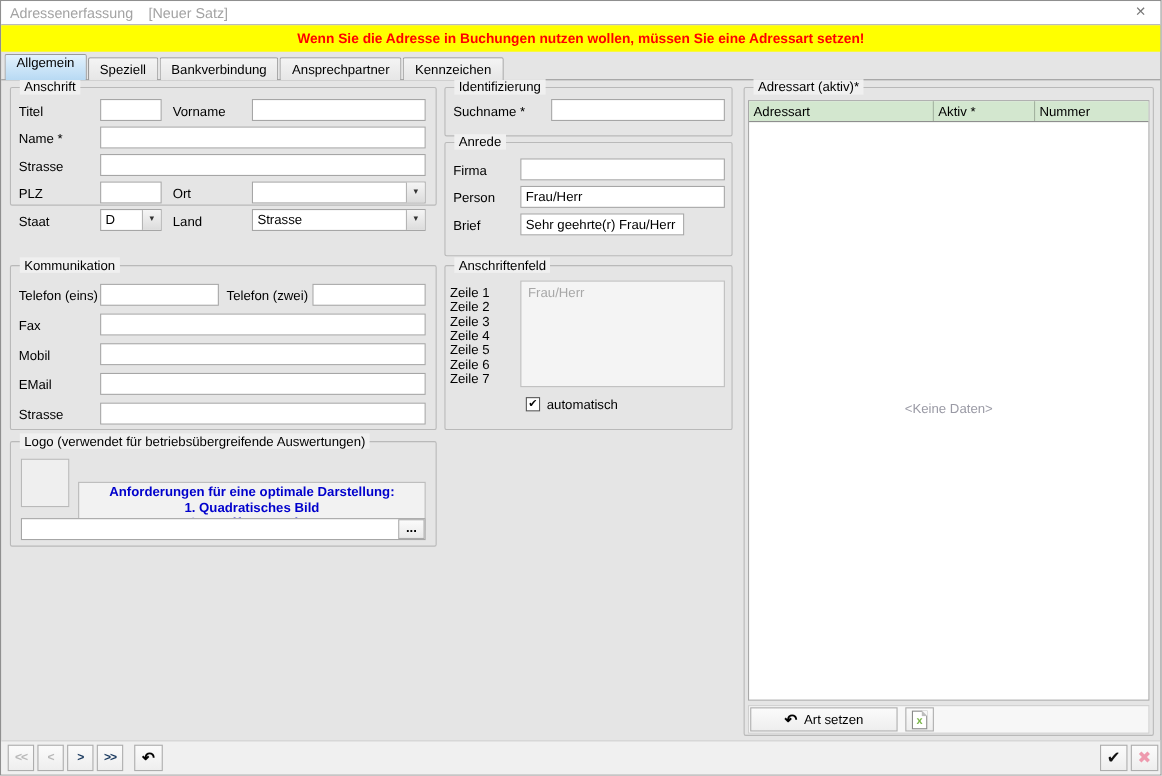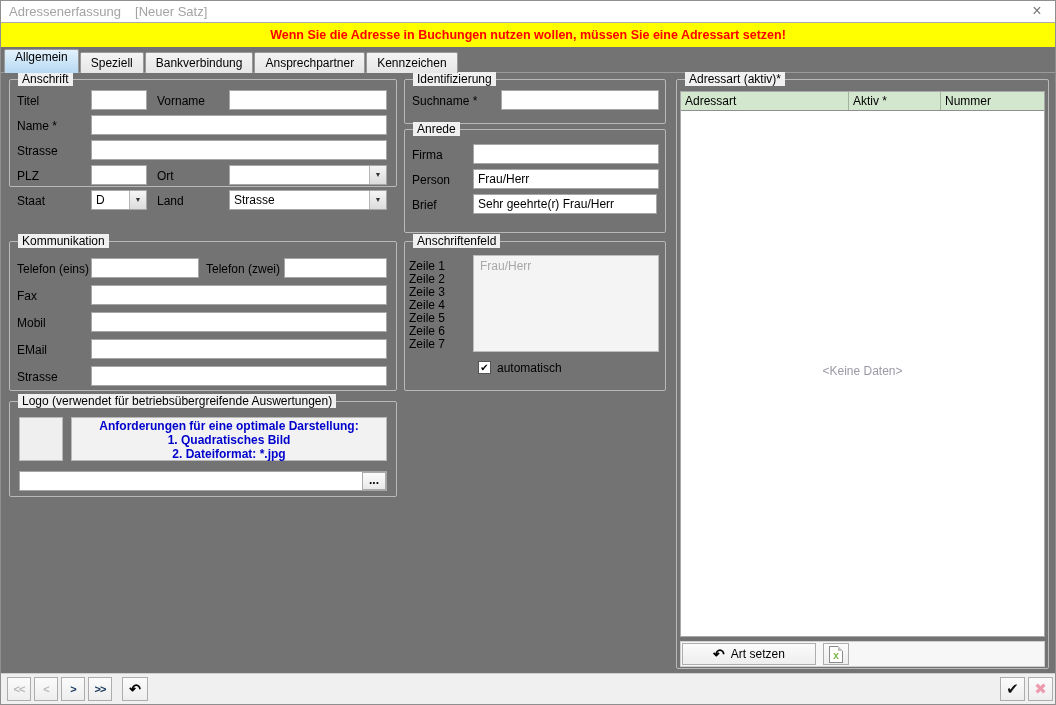--- a/index.html
+++ b/index.html
@@ -1,19 +1,19 @@
 <!DOCTYPE html>
 <html><head>
 <meta charset="utf-8">
 <style>
   * { margin:0; padding:0; box-sizing:border-box; }
   html,body { background:#cfcfcf; }
   body { font-family:"Liberation Sans", sans-serif; font-size:12px; color:#000; }
   #window {
-    position:relative; width:1056px; height:705px; background:#737373;
+    position:relative; width:1056px; height:705px; background:#e5e5e5;
     border:1px solid #8f8f8f; overflow:hidden;
   }
   
   .titlebar { position:absolute; left:0; top:0; width:100%; height:22px; background:#ffffff; border-bottom:1px solid #ababab; }
   .title-text { position:absolute; left:8px; top:0; line-height:21px; font-size:13px; color:#a3a3a3; }
   .title-record { margin-left:14px; }
   .close-btn { position:absolute; right:2px; top:0; width:32px; height:21px; text-align:center; line-height:20px; font-size:16px; color:#777; cursor:default; }
   
   .banner { position:absolute; left:0; top:22px; width:100%; height:24px; background:#ffff00; color:#ff0000; font-weight:bold; text-align:center; line-height:24px; font-size:12.5px; }
   
@@ -28,21 +28,21 @@
   .lbl { position:absolute; white-space:nowrap; }
   .txt { position:absolute; height:20px; border:1px solid #a6a6a6; background:#fff; font-family:"Liberation Sans",sans-serif; font-size:12px; padding:1px 4px; outline:none; }
   .combo { position:absolute; height:20px; border:1px solid #a6a6a6; background:#fff; }
   .combo .cv { position:absolute; left:4px; top:2px; right:18px; white-space:nowrap; overflow:hidden; }
   .combo .arrow { position:absolute; right:0; top:0; width:17px; height:18px; background:linear-gradient(#f5f5f5,#dcdcdc); border-left:1px solid #b5b5b5; text-align:center; font-size:7px; line-height:18px; color:#333; }
   
   .preview { position:absolute; border:1px solid #bdbdbd; background:#f4f4f4; color:#a8a8a8; padding:3px 6px; }
   .checkbox { position:absolute; width:13px; height:13px; border:1px solid #555; background:#fff; text-align:center; line-height:12px; font-size:10px; color:#000; }
   
   .logo-square { position:absolute; border:1px solid #b9b9b9; background:#efefef; }
-  .hint-panel { position:absolute; border:1px solid #b9b9b9; background:#f2f2f2; text-align:center; color:#0000cc; font-weight:bold; font-size:12px; line-height:14px; padding-top:1px; }
+  .hint-panel { position:absolute; border:1px solid #b9b9b9; background:#f2f2f2; text-align:center; color:#0000cc; font-weight:bold; font-size:12px; line-height:14px; padding-top:1px;margin-top:21px; }
   .browse-btn { position:absolute; width:24px; height:18px; border:1px solid #aaa; background:linear-gradient(#fbfbfb,#e9e9e9); text-align:center; line-height:14px; font-weight:bold; }
   
   .table-wrap { position:absolute; border:1px solid #a9a9a9; background:#fff; }
   .thead { display:flex; height:19px; background:#d3e7cf; border-bottom:1px solid #8f8f8f; }
   .th { padding:2px 4px; border-right:1px solid #a3b3a0; white-space:nowrap; overflow:hidden; }
   .th:last-child { border-right:none; }
   .empty-text { position:absolute; width:100%; text-align:center; color:#9a9aa5; }
   .panel-footer { position:absolute; background:#f7f7f7; border:1px solid #cfcfcf; }
   
   .btn { position:absolute; border:1px solid #adadad; background:linear-gradient(#fbfbfb,#eeeeee); text-align:center; font-size:12px; display:flex; align-items:center; justify-content:center; gap:6px; }
@@ -117,21 +117,21 @@
   <input class="txt" style="left: 500px; top: 89px; width: 158px;" value="">
 
   <div class="group" style="left:403px;top:128px;width:262px;height:104px">
     <span class="legend">Anrede</span>
   </div>
   <span class="lbl" style="left:411px;top:147px">Firma</span>
   <input class="txt" style="left: 472px; top: 143px; width: 186px;" value="">
   <span class="lbl" style="left:411px;top:172px">Person</span>
   <input class="txt" style="left: 472px; top: 168px; width: 186px;" value="Frau/Herr">
   <span class="lbl" style="left:411px;top:197px">Brief</span>
-  <input class="txt" style="left: 472px; top: 193px; width: 184px;" value="Sehr geehrte(r) Frau/Herr">
+  <input class="txt" style="left: 472px; top: 193px; width: 149px;" value="Sehr geehrte(r) Frau/Herr">
 
   <div class="group" style="left:8px;top:240px;width:388px;height:150px">
     <span class="legend">Kommunikation</span>
   </div>
   <span class="lbl" style="left:16px;top:261px">Telefon (eins)</span>
   <input class="txt" style="left: 90px; top: 257px; width: 108px;" value="">
   <span class="lbl" style="left:205px;top:261px">Telefon (zwei)</span>
   <input class="txt" style="left: 283px; top: 257px; width: 103px;" value="">
   <span class="lbl" style="left:16px;top:288px">Fax</span>
   <input class="txt" style="left: 90px; top: 284px; width: 296px;" value="">

